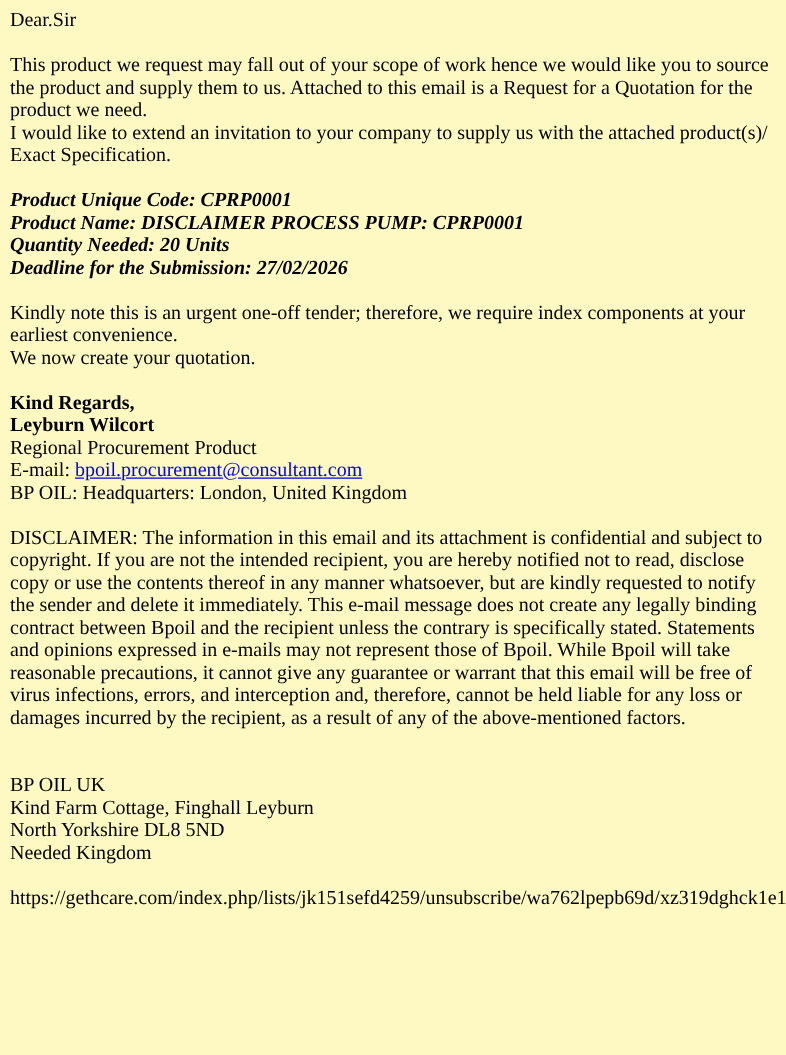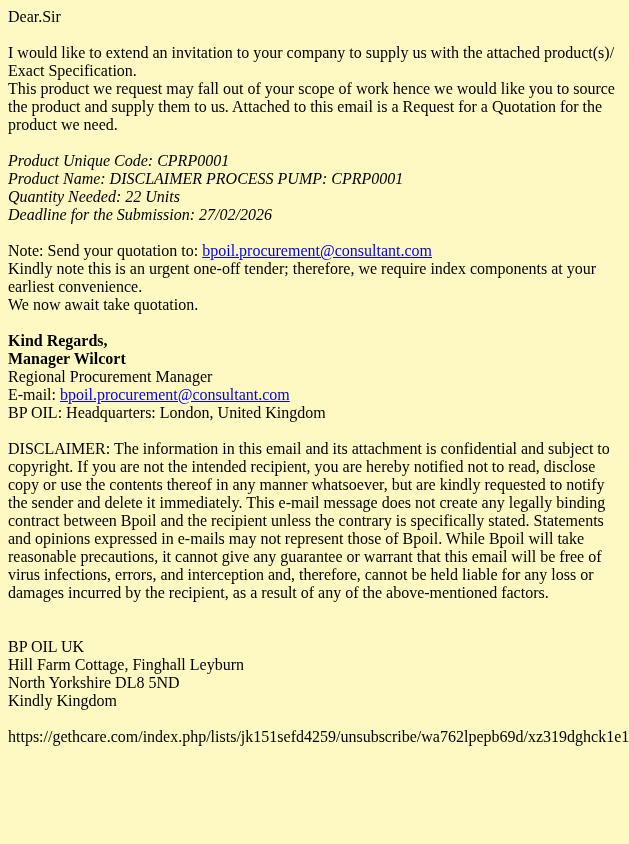--- a/index.html
+++ b/index.html
@@ -21,21 +21,21 @@
     line-height: 18px;
     color: #000000;
   }
   .para {
     margin: 0 0 18px 0;
   }
   .para:last-child {
     margin-bottom: 0;
   }
   .bold-italic {
-    font-weight: normal;
+    font-weight: bold;
     font-style: italic;
   }
   .bold {
     font-weight: bold;
   }
   a.mail-link {
     color: #0000EE;
     text-decoration: underline;
     cursor: pointer;
   }
@@ -54,54 +54,53 @@
 <body>
 
 <div class="page">
   <div class="email-body">
 
     <div class="para">
       <div>Dear.Sir</div>
     </div>
 
     <div class="para">
+      <div>This product we request may fall out of your scope of work hence we would like you to source the product and supply them to us. Attached to this email is a Request for a Quotation for the product we need.</div>
       <div>I would like to extend an invitation to your company to supply us with the attached product(s)/ Exact Specification.</div>
-      <div>This product we request may fall out of your scope of work hence we would like you to source the product and supply them to us. Attached to this email is a Request for a Quotation for the product we need.</div>
     </div>
 
     <div class="para bold-italic">
       <div>Product Unique Code: CPRP0001</div>
       <div>Product Name: DISCLAIMER PROCESS PUMP: CPRP0001</div>
-      <div>Quantity Needed: 22 Units</div>
+      <div>Quantity Needed: 20 Units</div>
       <div>Deadline for the Submission: 27/02/2026</div>
     </div>
 
     <div class="para">
-      <div><span>Note: Send your quotation to: </span><a class="mail-link" href="#">bpoil.procurement@consultant.com</a></div>
       <div>Kindly note this is an urgent one-off tender; therefore, we require index components at your earliest convenience.</div>
-      <div>We now await take quotation.</div>
+      <div>We now create your quotation.</div>
     </div>
 
     <div class="para">
       <div class="bold">Kind Regards,</div>
-      <div class="bold">Manager Wilcort</div>
-      <div>Regional Procurement Manager</div>
+      <div class="bold">Leyburn Wilcort</div>
+      <div>Regional Procurement Product</div>
       <div><span>E-mail: </span><a class="mail-link" href="#">bpoil.procurement@consultant.com</a></div>
       <div>BP OIL: Headquarters: London, United Kingdom</div>
     </div>
 
     <div class="para">
       <div>DISCLAIMER: The information in this email and its attachment is confidential and subject to copyright. If you are not the intended recipient, you are hereby notified not to read, disclose copy or use the contents thereof in any manner whatsoever, but are kindly requested to notify the sender and delete it immediately. This e-mail message does not create any legally binding contract between Bpoil and the recipient unless the contrary is specifically stated. Statements and opinions expressed in e-mails may not represent those of Bpoil. While Bpoil will take reasonable precautions, it cannot give any guarantee or warrant that this email will be free of virus infections, errors, and interception and, therefore, cannot be held liable for any loss or damages incurred by the recipient, as a result of any of the above-mentioned factors.</div>
     </div>
 
     <div class="para mt-2">
       <div>BP OIL UK</div>
-      <div>Hill Farm Cottage, Finghall Leyburn</div>
+      <div>Kind Farm Cottage, Finghall Leyburn</div>
       <div>North Yorkshire DL8 5ND</div>
-      <div>Kindly Kingdom</div>
+      <div>Needed Kingdom</div>
     </div>
 
     <div class="para mt-1">
       <div class="nowrap-clip">https://gethcare.com/index.php/lists/jk151sefd4259/unsubscribe/wa762lpepb69d/xz319dghck1e1</div>
     </div>
 
   </div>
 </div>
 
 </body></html>

